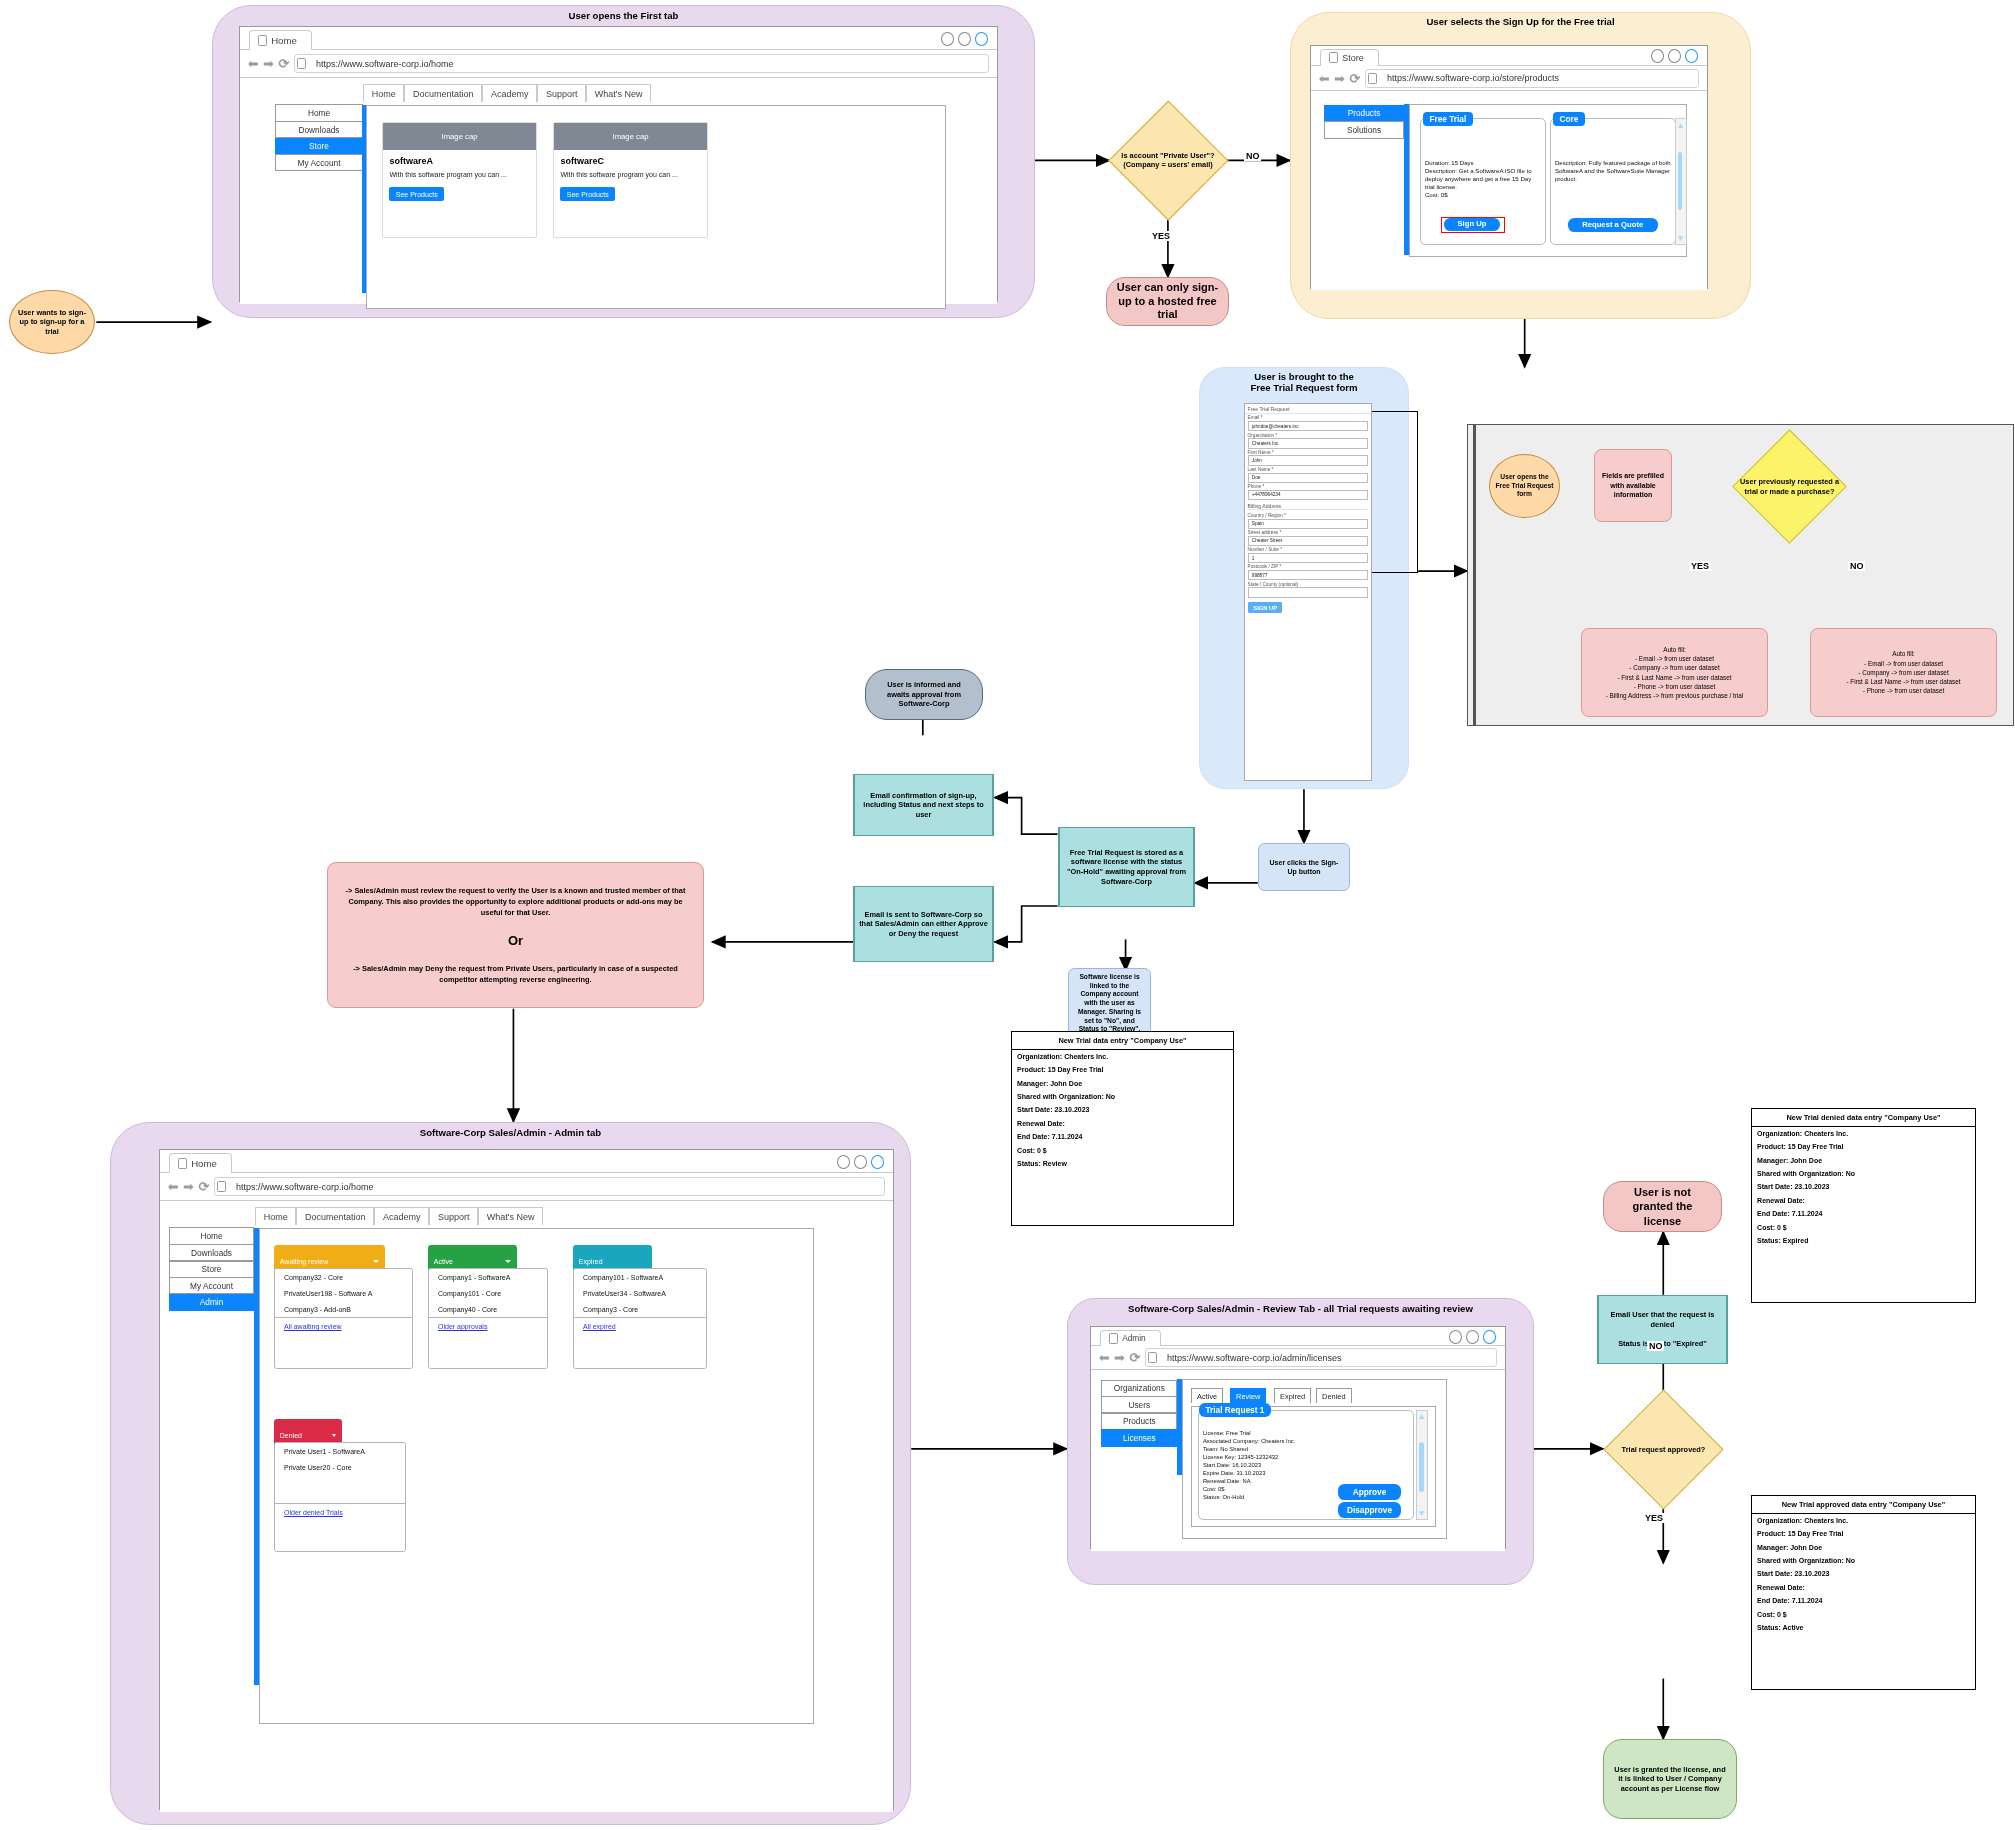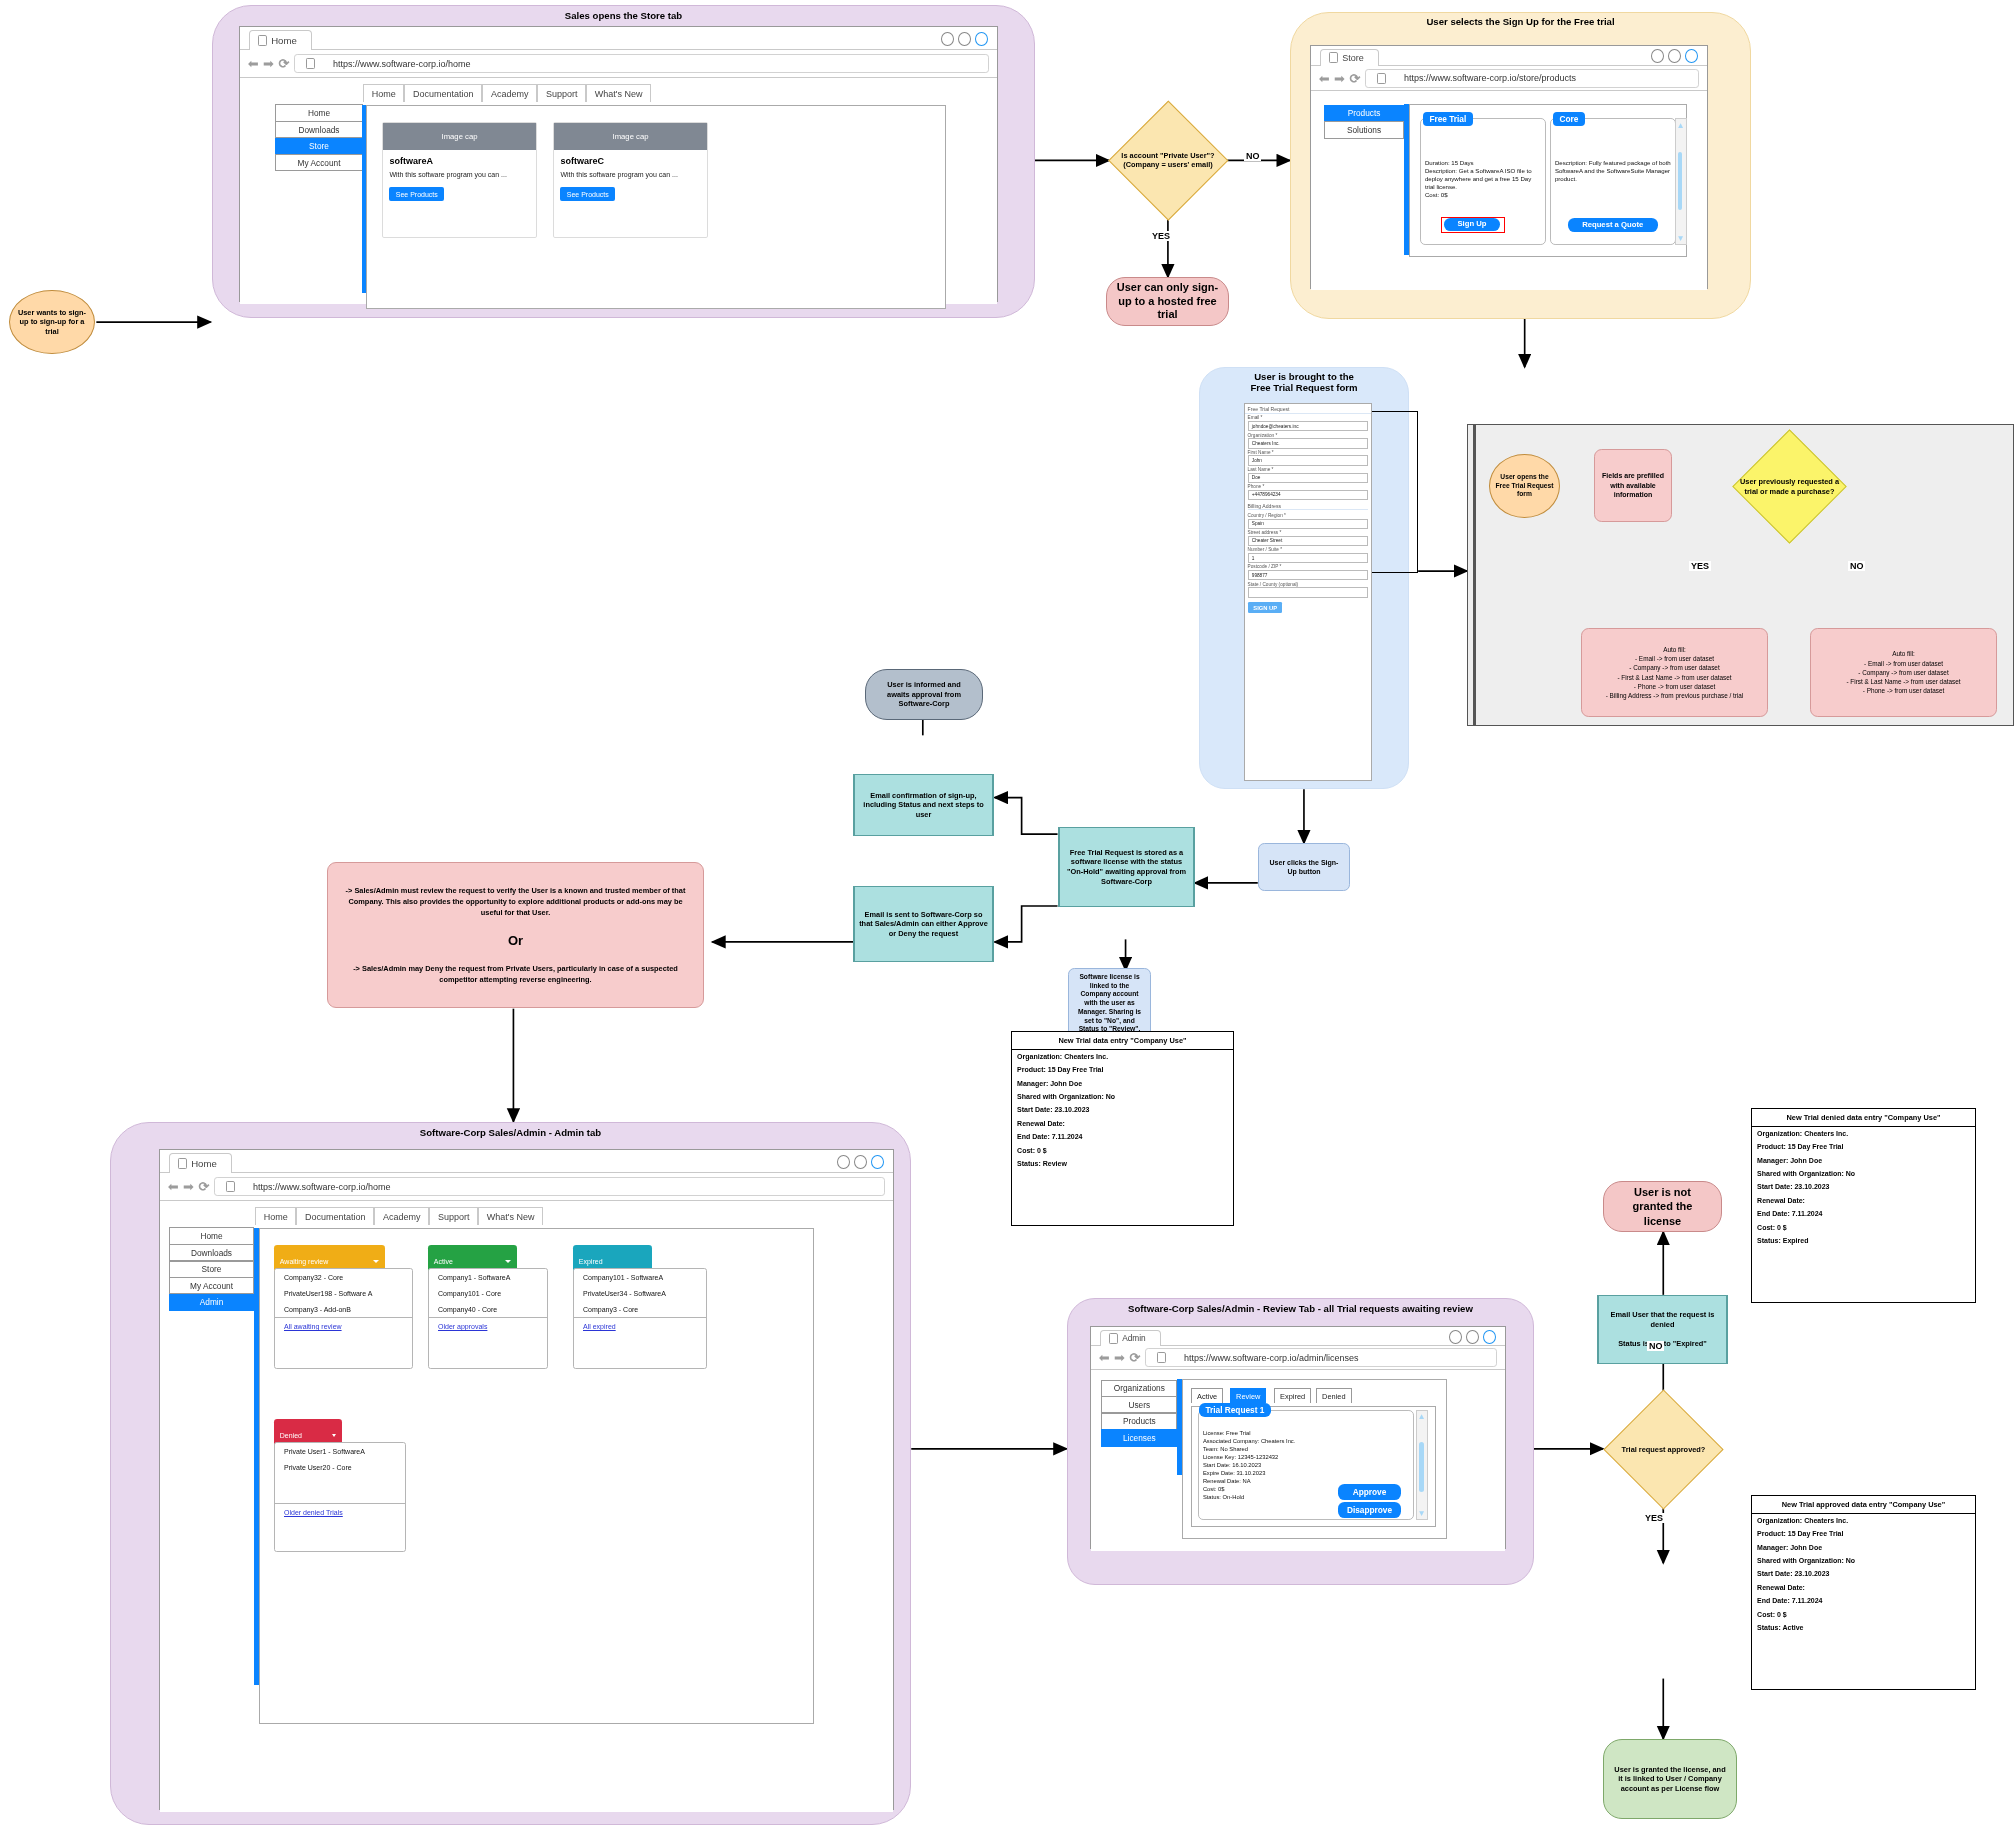--- a/index.html
+++ b/index.html
@@ -19,21 +19,21 @@
   .br-tab{position:absolute;left:9px;top:2.6px;height:19px;border:0.6px solid #c9c9c9;border-bottom:none;
           background:#fff;border-radius:3.9px 3.9px 0 0;display:flex;align-items:center;gap:4.5px;padding:0 14px 0 7.7px;
           font-size:9.6px;color:#444;}
   .br-dots{position:absolute;right:9px;top:4.5px;display:flex;gap:3.9px;}
   .br-dot{width:11px;height:12.2px;border:1px solid #888;border-radius:50%;}
   .br-dot.blue{border-color:#2196f3;}
   .br-urlbar{height:27px;border-bottom:0.6px solid #c9c9c9;display:flex;align-items:center;padding:0 7.7px;gap:4.5px;background:#fff;}
   .arrow-gl{color:#9c9c9c;font-size:13px;line-height:1;}
   .reload-gl{color:#9c9c9c;font-size:13px;font-weight:bold;line-height:1;}
   .url-input{flex:1;height:16.7px;border:0.6px solid #d2d2d2;border-radius:3.2px;display:flex;align-items:center;
-             gap:18px;padding:0 11px;font-size:9px;color:#333;background:#fff;}
+             gap:10px;padding:0 2px;font-size:9px;color:#333;background:#fff;}
   .pagefile{width:7px;height:9px;border:0.8px solid #9a9a9a;border-radius:1.3px 1.9px 1.3px 1.3px;display:inline-block;flex:none;}
   .br-body{position:relative;background:#fff;}
 
   .navtabs{position:absolute;display:flex;}
   .navtab{border:0.6px solid #c9c9c9;border-bottom:none;background:#fff;font-size:9px;color:#444;
           padding:3.2px 7.7px;white-space:nowrap;}
   .content-frame{position:absolute;border:0.6px solid #aaa;background:#fff;}
   .sidebar{position:absolute;}
   .side-item{border:0.6px solid #9a9a9a;background:#fff;font-size:8.3px;color:#333;text-align:center;
              padding:2.6px 0;margin-top:-0.6px;}
@@ -176,21 +176,21 @@
 <div class="edge-lbl" style="left:1689px;top:561px;">YES</div>
 <div class="edge-lbl" style="left:1848px;top:561px;">NO</div>
 <div class="edge-lbl" style="left:1647px;top:1341px;">NO</div>
 <div class="edge-lbl" style="left:1643px;top:1513px;">YES</div>
 
 <div class="node n-ellipse abs" style="left:9px;top:290px;width:86px;height:64px;padding:0 6.4px;line-height:1.25;">
   <span>User wants to sign-up to sign-up for a trial</span>
 </div>
 
 <div class="group-box abs" style="left:212px;top:5.1px;width:823px;height:313px;">
-  <div class="group-title" style="margin-top:3.9px;">Sales opens the Store tab</div>
+  <div class="group-title" style="margin-top:3.9px;">User opens the First tab</div>
 </div>
 <div class="browser abs" style="left:239px;top:26px;width:759px;height:276px;">
   <div class="br-tabstrip">
     <div class="br-tab">
       <span class="pagefile"></span>
       <span>Home</span>
     </div>
     <div class="br-dots">
       <div class="br-dot"></div>
       <div class="br-dot"></div>

